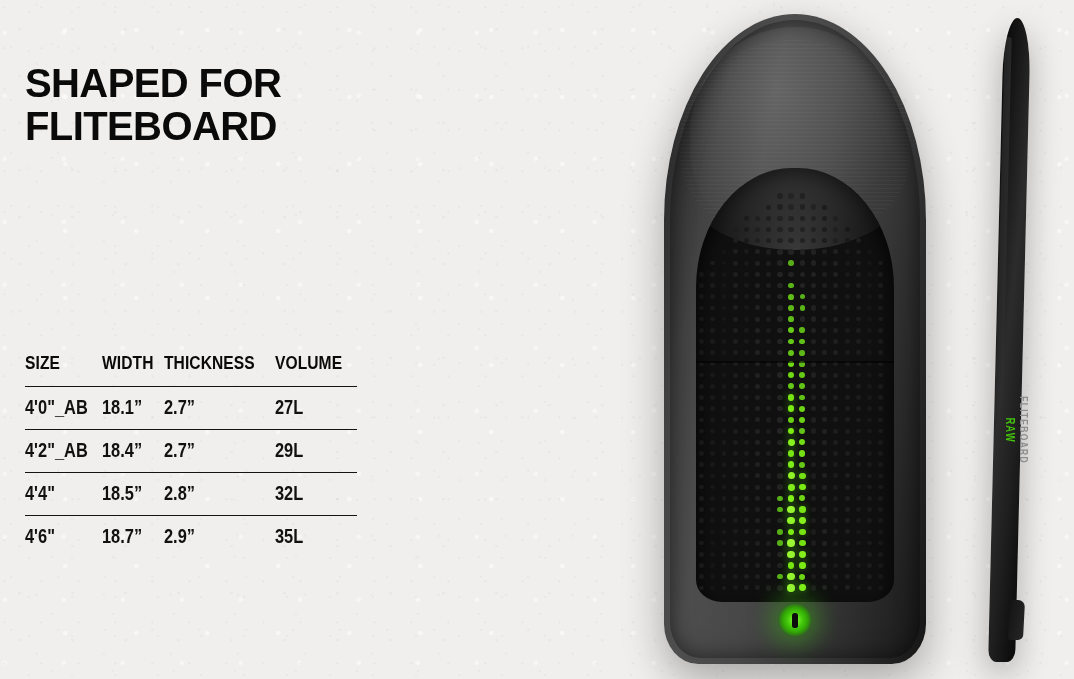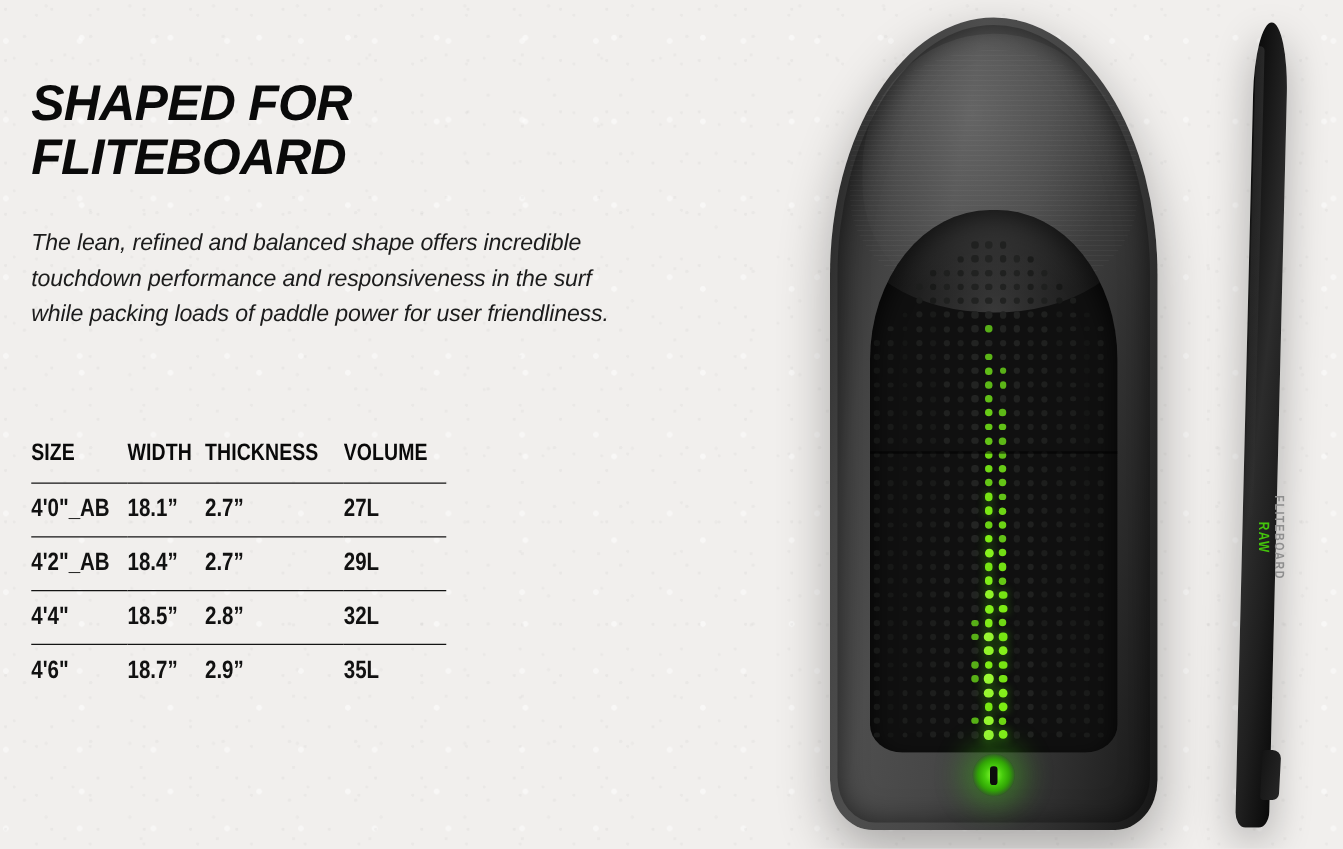--- a/index.html
+++ b/index.html
@@ -26,21 +26,20 @@
       radial-gradient(circle at 92% 45%, rgba(255,255,255,.5) 0 2px, transparent 2.6px),
       radial-gradient(circle at 8% 52%,  rgba(255,255,255,.45) 0 2px, transparent 2.6px);
     background-size:37px 41px, 53px 47px, 43px 39px, 61px 57px, 47px 53px, 67px 59px, 71px 67px, 59px 63px;
     pointer-events:none;
   }
 
   
   #left-column {
     position:absolute; left:25px; top:62px; width:470px;
     z-index:4;
-    font-style:italic;
   }
 
   #page-title {
     font-size:40px; font-weight:bold; line-height:1.08;
     letter-spacing:-.6px; color:#0a0a0a;
     font-family:"Liberation Sans", sans-serif;
   }
   #page-title .tline { display:block; }
 
   #intro-paragraph {
@@ -219,21 +218,20 @@
 
 <div id="paper-texture"></div>
 
 <div id="left-column">
 
   <h1 id="page-title">
     <span class="tline">SHAPED FOR</span>
     <span class="tline">FLITEBOARD</span>
   </h1>
 
-  <p id="intro-paragraph">The lean, refined and balanced shape offers incredible touchdown performance and responsiveness in the surf while packing loads of paddle power for user friendliness.</p>
 
 </div>
 
 <div id="spec-table">
   <table>
     <colgroup>
       <col class="c-size">
         <col class="c-width">
         <col class="c-thickness">
         <col class="c-volume">

